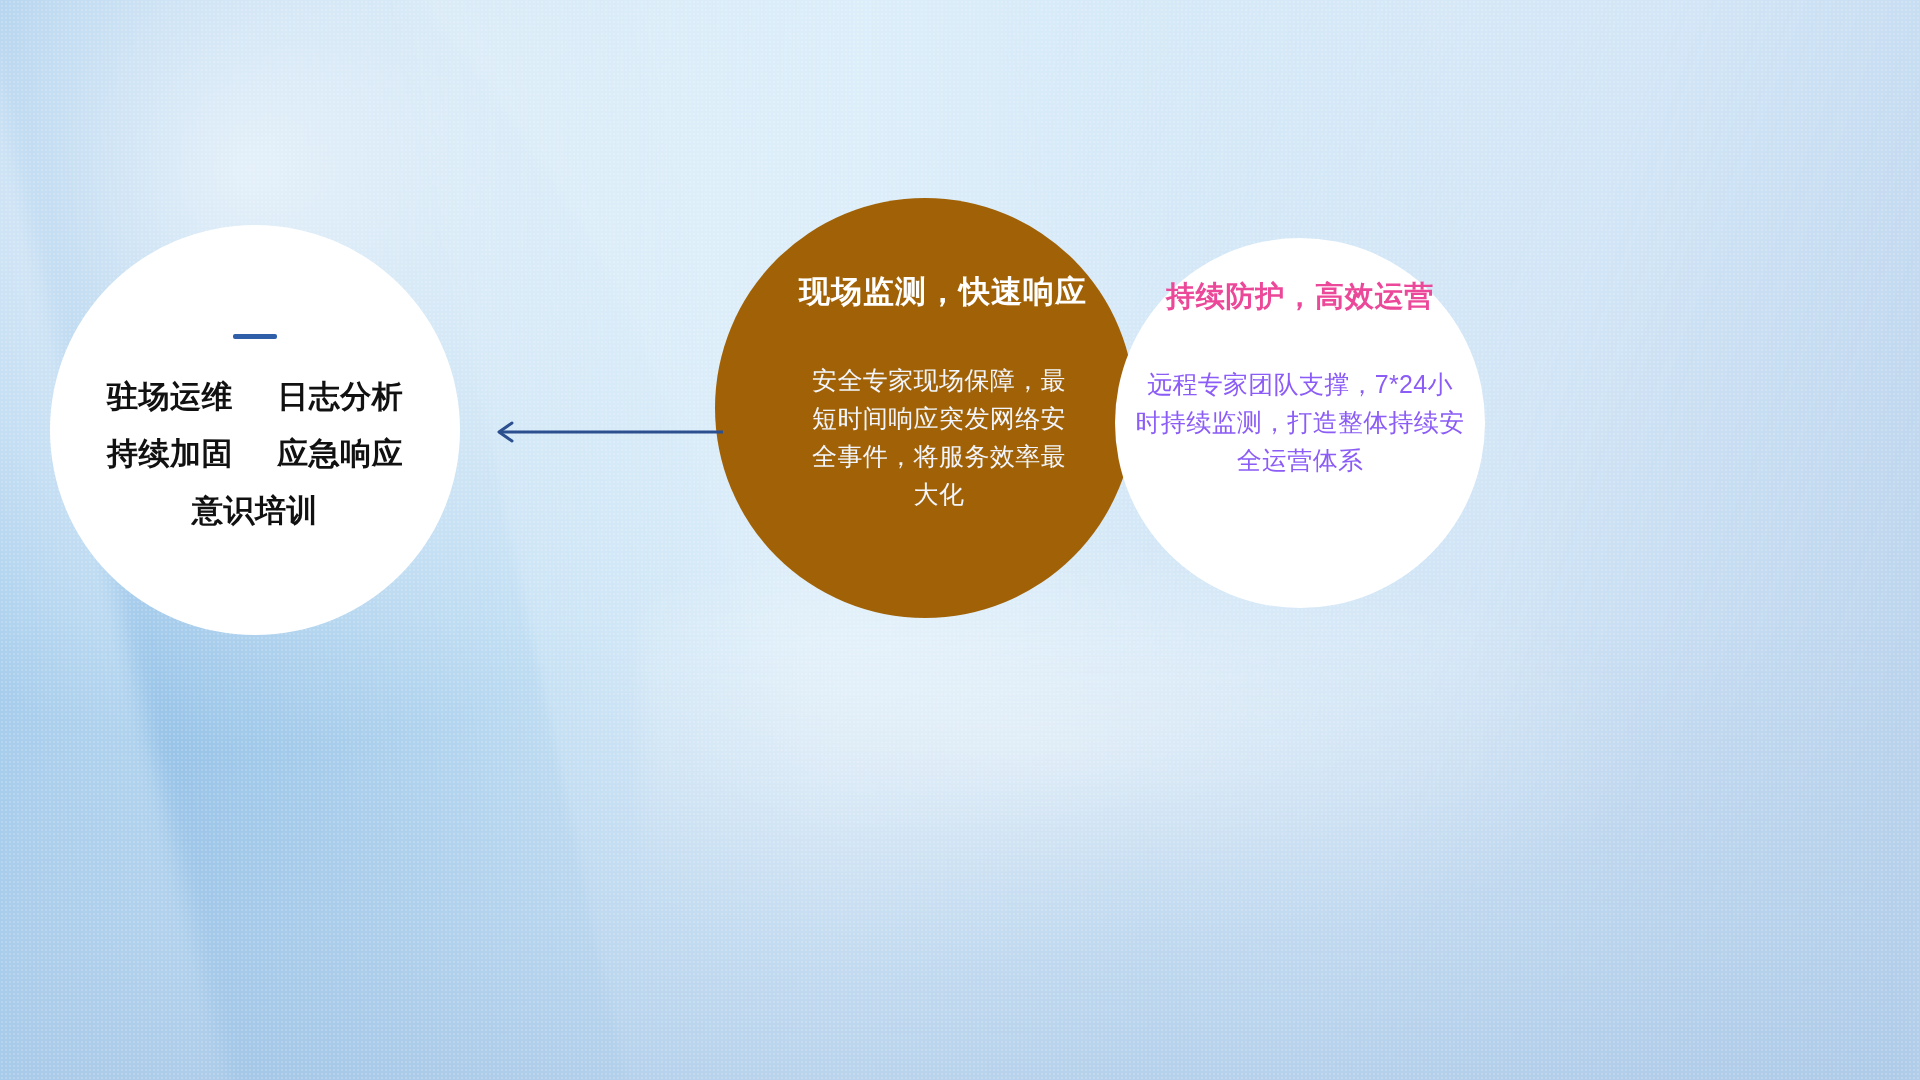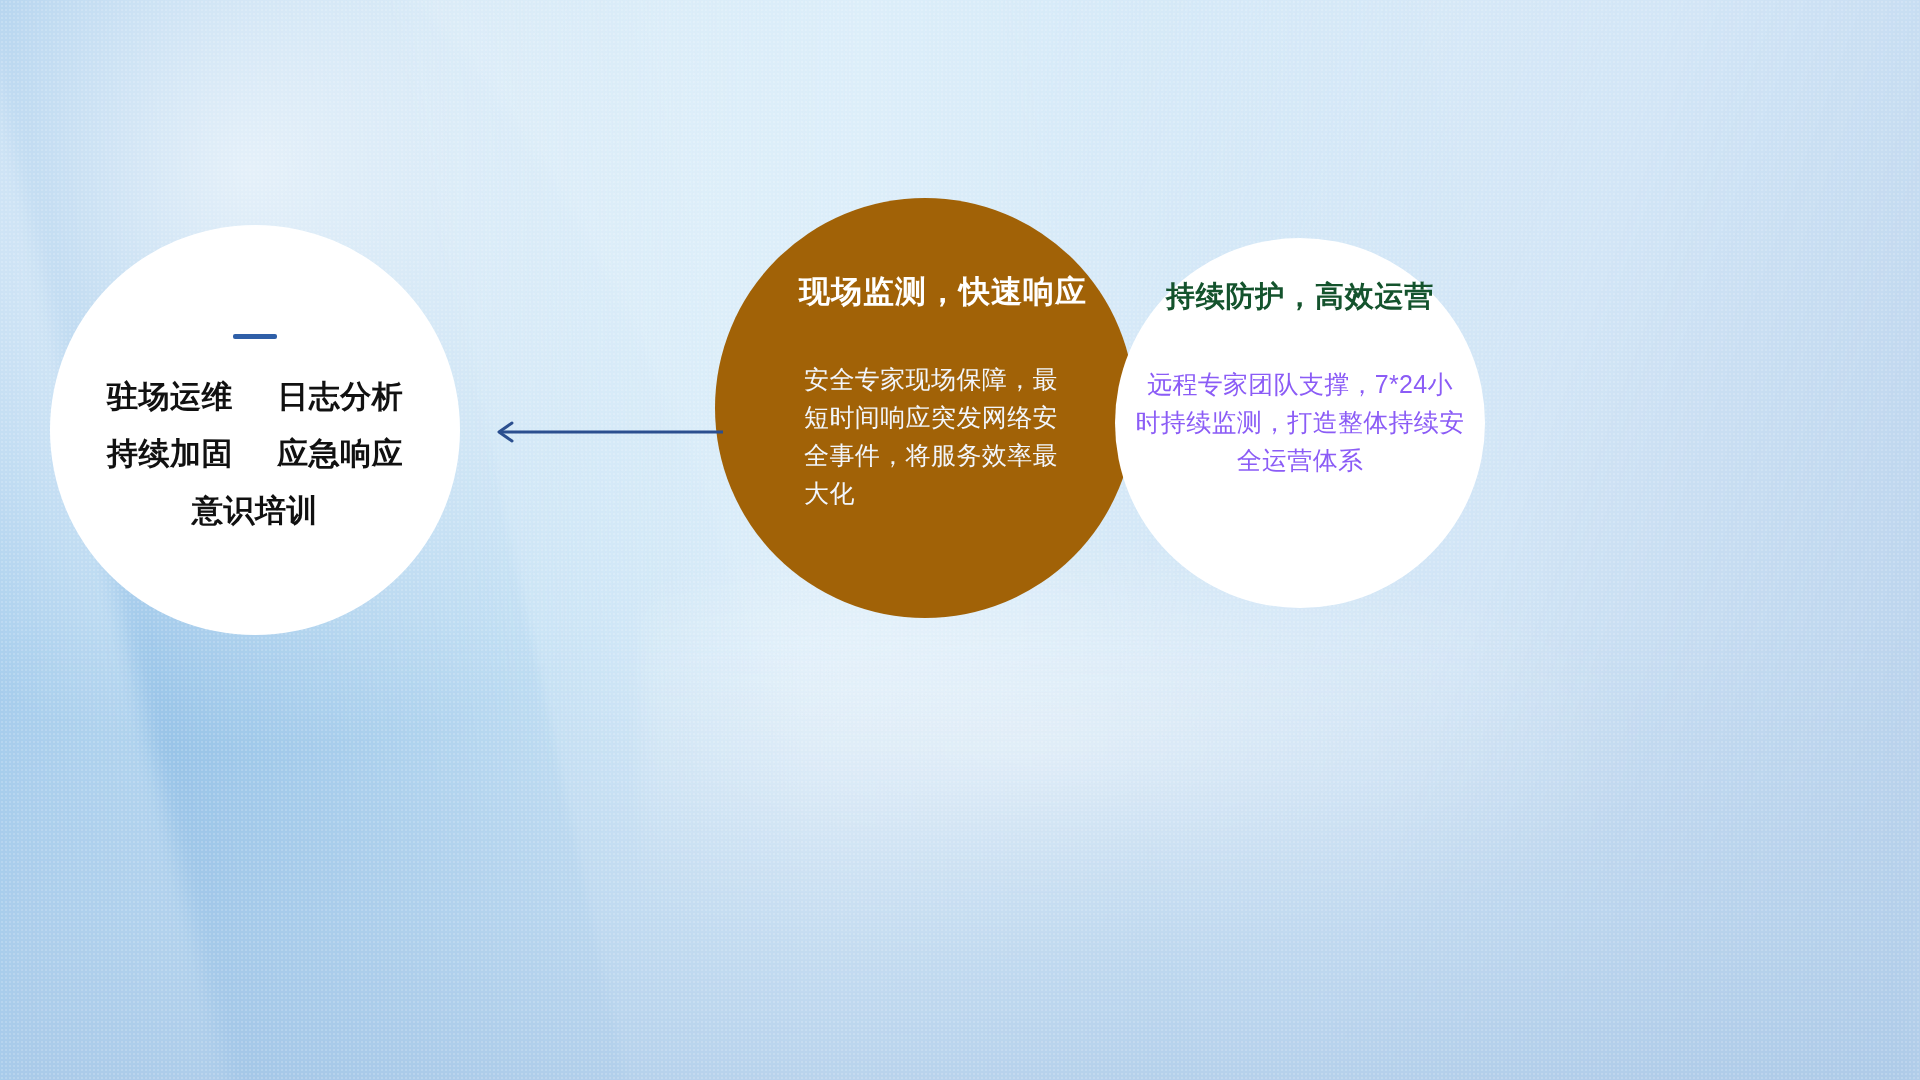--- a/index.html
+++ b/index.html
@@ -95,24 +95,23 @@
     display:flex;flex-direction:column;align-items:center;
     padding-top:78px;box-sizing:border-box;
   }
   .mid-title{
     font-size:31px;font-weight:bold;color:#ffffff;white-space:nowrap;
     line-height:1;letter-spacing:1px;
     transform:translateX(18px);
   }
   .mid-body{
     margin-top:54px;
-    font-size:25px;color:#f2f6fc;line-height:1.52;
+    font-size:25px;color:#f2f6fc;line-height:1.52;text-align:center;
     width:270px;transform:translateX(14px);
     letter-spacing:.4px;
-    font-family:Liberation Serif, serif;
   }
 
   #circle-right{
     left:1115px;top:238px;width:370px;height:370px;
     background:#ffffff;
     z-index:5;
   }
   #circle-right .inner{
     position:absolute;inset:0;
     display:flex;flex-direction:column;align-items:center;
@@ -174,18 +173,18 @@
 
   <div class="circle" id="circle-mid" style="background: #a16207;">
     <div class="inner">
       <div class="mid-title">现场监测，快速响应</div>
       <div class="mid-body">安全专家现场保障，最短时间响应突发网络安全事件，将服务效率最大化</div>
     </div>
   </div>
 
   <div class="circle" id="circle-right">
     <div class="inner">
-      <div class="right-title" style="color: #14532d;">持续防护，高效运营</div>
+      <div class="right-title" style="color: #ec4899;">持续防护，高效运营</div>
       <div class="right-body">远程专家团队支撑，7*24小时持续监测，打造整体持续安全运营体系</div>
     </div>
   </div>
 
 </div>
 
 </body></html>

